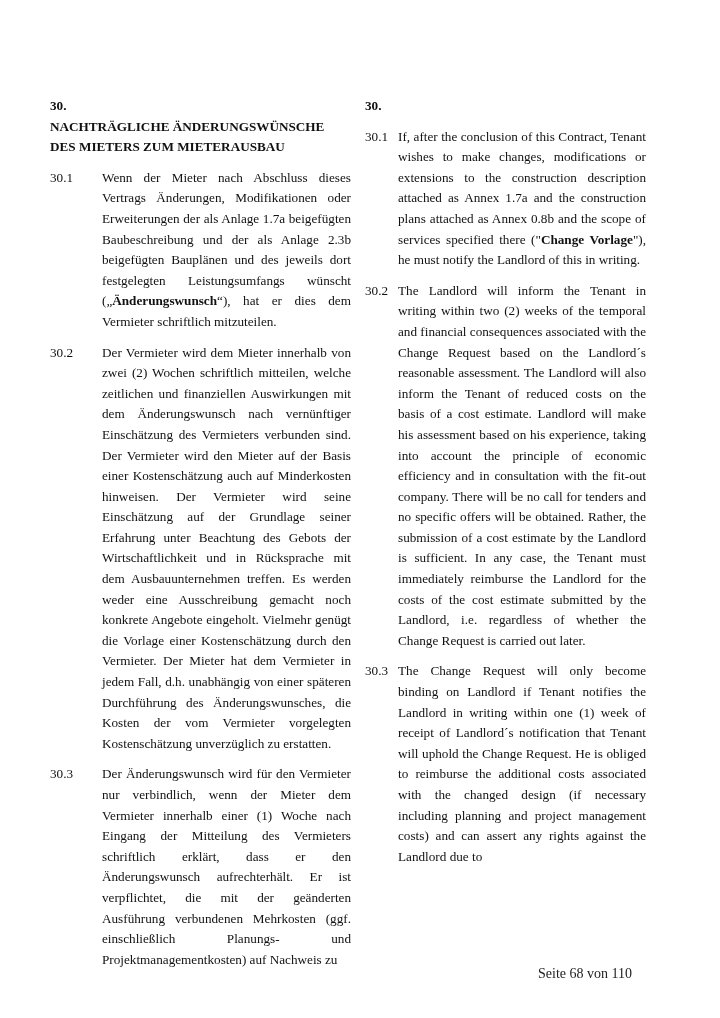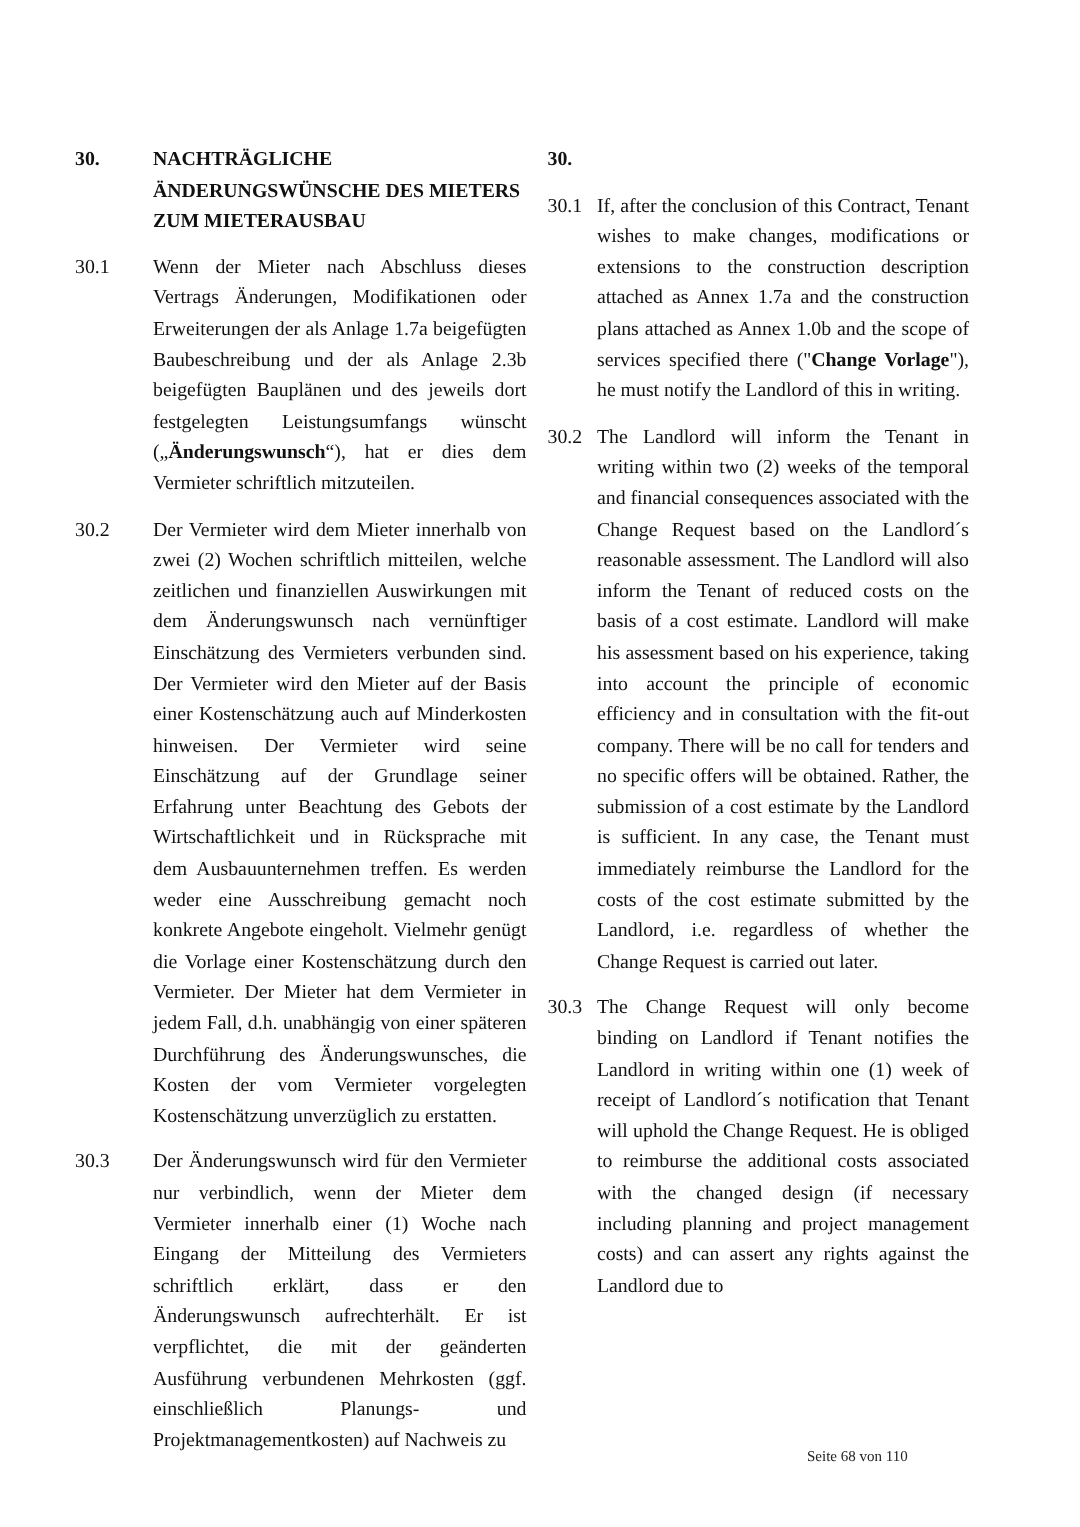--- a/index.html
+++ b/index.html
@@ -8,23 +8,23 @@
   .col { position:absolute; top:96px; }
   .col.de { left:50px; width:301px; }
   .col.en { left:365px; width:281px; }
   .sec { display:flex; margin-bottom:10px; }
   .num { flex:0 0 auto; font-size:13.2px; line-height:20.6px; }
   .de .num { width:52px; }
   .en .num { width:33px; }
   .txt { flex:1 1 auto; font-size:13.2px; line-height:20.6px; text-align:justify;
          text-align-last:left; hyphens:none; }
   .heading .num, .heading .txt { font-weight:bold; text-align:left; }
-  .heading { margin-bottom:10px; }
+  .heading { margin-bottom:10px;flex-direction:column; }
   b.inline { font-weight:bold; }
-  .footer { position:absolute; left:538px; top:966px; font-size:10px;
+  .footer { position:absolute; left:538px; top:966px; font-size:14px;
             font-family:"Liberation Serif", serif; color:#222; }
 </style>
 </head>
 <body>
 
 <div class="col de">
   <div class="sec heading">
     <div class="num">30.</div>
     <div class="txt">NACHTRÄGLICHE ÄNDERUNGSWÜNSCHE DES MIETERS ZUM MIETERAUSBAU</div>
   </div>
@@ -41,21 +41,21 @@
     <div class="txt">Der Änderungswunsch wird für den Vermieter nur verbindlich, wenn der Mieter dem Vermieter innerhalb einer (1) Woche nach Eingang der Mitteilung des Vermieters schriftlich erklärt, dass er den Änderungswunsch aufrechterhält. Er ist verpflichtet, die mit der geänderten Ausführung verbundenen Mehrkosten (ggf. einschließlich Planungs- und Projektmanagementkosten) auf Nachweis zu</div>
   </div>
 </div>
 
 <div class="col en">
   <div class="sec heading">
     <div class="num">30.</div>
   </div>
   <div class="sec">
     <div class="num">30.1</div>
-    <div class="txt"><span>If, after the conclusion of this Contract, Tenant wishes to make changes, modifications or ex­tensions to the construction description at­tached as Annex 1.7a and the construction plans attached as Annex 1.0b and the scope of services specified there ("</span><b class="inline">Change Vorlage</b><span>"), he must notify the Landlord of this in writing.</span></div>
+    <div class="txt"><span>If, after the conclusion of this Contract, Tenant wishes to make changes, modifications or ex­tensions to the construction description at­tached as Annex 1.7a and the construction plans attached as Annex 0.8b and the scope of services specified there ("</span><b class="inline">Change Vorlage</b><span>"), he must notify the Landlord of this in writing.</span></div>
   </div>
   <div class="sec">
     <div class="num">30.2</div>
     <div class="txt">The Landlord will inform the Tenant in writing within two (2) weeks of the temporal and fi­nancial consequences associated with the Change Request based on the Landlord´s rea­sonable assessment. The Landlord will also in­form the Tenant of reduced costs on the basis of a cost estimate. Landlord will make his as­sessment based on his experience, taking into account the principle of economic efficiency and in consultation with the fit-out company. There will be no call for tenders and no specific offers will be obtained. Rather, the submission of a cost estimate by the Landlord is sufficient. In any case, the Tenant must immediately re­imburse the Landlord for the costs of the cost estimate submitted by the Landlord, i.e. re­gardless of whether the Change Request is car­ried out later.</div>
   </div>
   <div class="sec">
     <div class="num">30.3</div>
     <div class="txt">The Change Request will only become binding on Landlord if Tenant notifies the Landlord in writing within one (1) week of receipt of Land­lord´s notification that Tenant will uphold the Change Request. He is obliged to reimburse the additional costs associated with the changed design (if necessary including plan­ning and project management costs) and can assert any rights against the Landlord due to</div>
   </div>
 </div>

